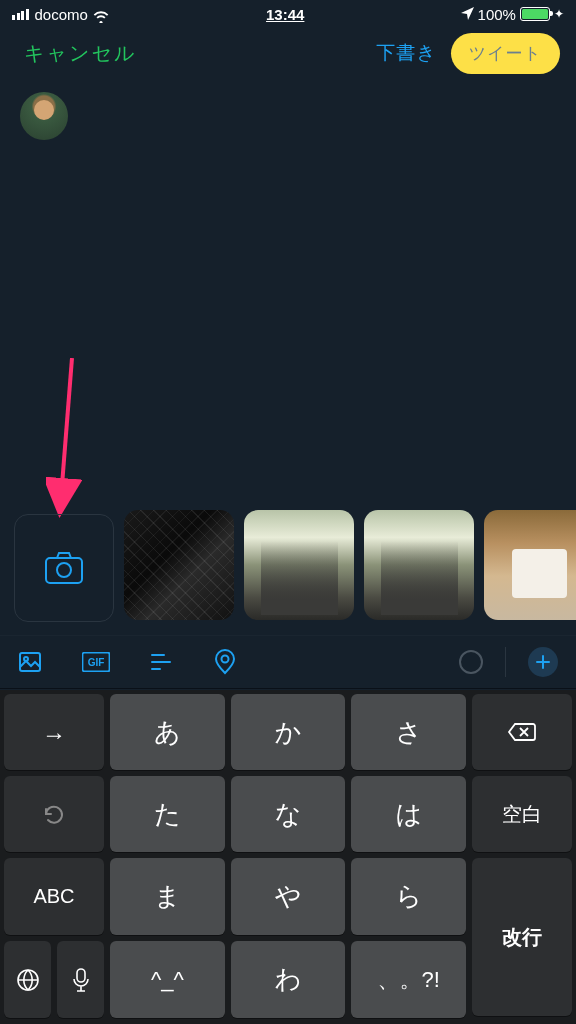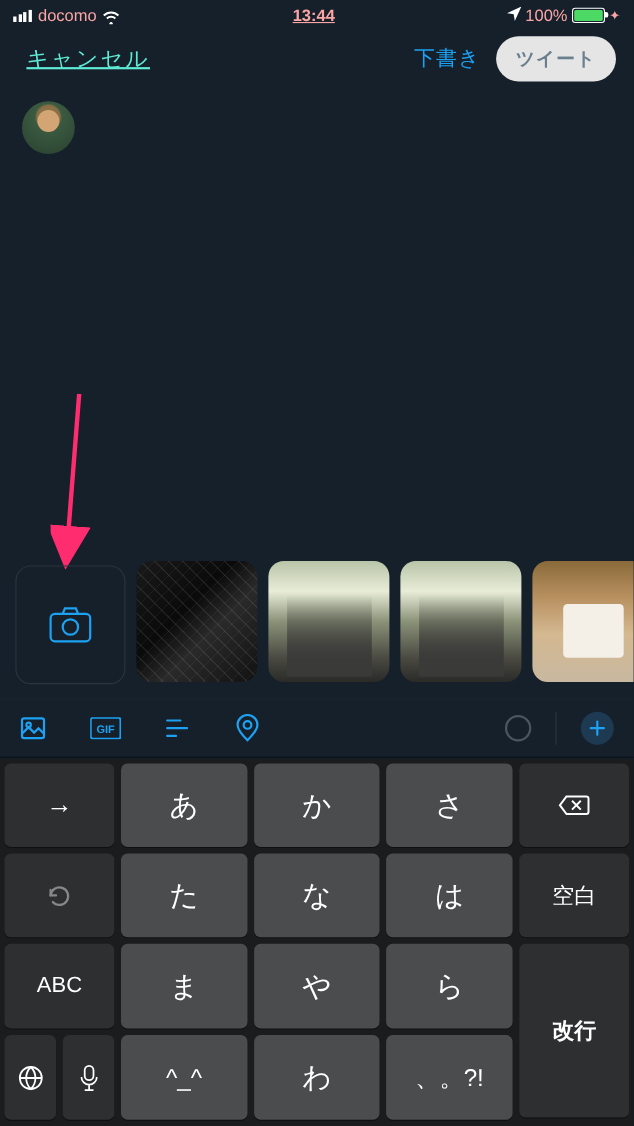--- a/index.html
+++ b/index.html
@@ -1,36 +1,36 @@
 <!DOCTYPE html>
 <html><head>
 <meta charset="utf-8">
 <style>
   * { box-sizing: border-box; margin: 0; padding: 0; }
   html, body { width: 576px; height: 1024px; background: #15202b; font-family: -apple-system, "Hiragino Sans", sans-serif; overflow: hidden; }
   
-  .status-bar { height: 28px; display: flex; align-items: center; justify-content: space-between; padding: 0 12px; color: #fca5a5; font-size: 15px; font-weight: 500; }
+  .status-bar { height: 28px; display: flex; align-items: center; justify-content: space-between; padding: 0 12px; color: #ffffff; font-size: 15px; font-weight: 500; }
   .status-left { display:flex; align-items:center; gap:4px; }
   .status-right { display:flex; align-items:center; gap:4px; }
   .signal-bars { display:inline-flex; align-items:flex-end; gap:1.5px; margin-right:2px;}
   .signal-bars span { width:3px; background:#fff; display:inline-block;}
   .signal-bars span:nth-child(1){height:5px;}
   .signal-bars span:nth-child(2){height:7px;}
   .signal-bars span:nth-child(3){height:9px;}
   .signal-bars span:nth-child(4){height:11px;}
   .wifi-icon svg { vertical-align:middle; }
   .battery { width:30px; height:14px; border:1.5px solid #fff; border-radius:3px; position:relative; display:inline-block;}
   .battery::after { content:''; position:absolute; right:-4px; top:3px; width:2.5px; height:5px; background:#fff; border-radius:0 2px 2px 0;}
   .battery-fill { position:absolute; left:1px; top:1px; bottom:1px; right:1px; background:#4cd964; border-radius:1.5px;}
   
   .top-nav { height: 50px; display:flex; align-items:center; justify-content:space-between; padding: 0 16px 0 24px;}
-  .cancel-btn { color:#5eead4; font-size:20px; background:none; border:none; letter-spacing:2px;text-decoration:underline;}
+  .cancel-btn { color:#22c55e; font-size:20px; background:none; border:none; letter-spacing:2px;}
   .right-buttons { display:flex; align-items:center; gap:14px;}
   .draft-btn { color:#1da1f2; font-size:19px; background:none; border:none; letter-spacing:1px;}
-  .tweet-btn { background:#e5e5e5; color:#6b7f8f; font-size:17px; border:none; border-radius:22px; padding:9px 18px; font-weight:700; letter-spacing:1px;}
+  .tweet-btn { background:#fde047; color:#6b7f8f; font-size:17px; border:none; border-radius:22px; padding:9px 18px; font-weight:400; letter-spacing:1px;}
   
   .compose-area { display:flex; padding: 14px 20px; gap:14px; align-items:flex-start; }
   .avatar { width:48px; height:48px; border-radius:50%; background: radial-gradient(circle at 50% 30%, #8b6f47 25%, #3a5a40 30%, #2a4030 100%); flex-shrink:0; position:relative; overflow:hidden;}
   .avatar::after { content:''; position:absolute; left:14px; top:8px; width:20px; height:20px; border-radius:50%; background:#d4a574;}
   .compose-input { display:flex; align-items:center; font-size:22px; color:#6b7684; }
   .cursor { width:2.5px; height:28px; background:#1da1f2; display:inline-block; margin-right:3px; animation: blink 1s infinite;}
   @keyframes blink { 50% { opacity:0; } }
   
   .arrow-annotation { position:absolute; left:46px; top:358px; pointer-events:none; }
   

